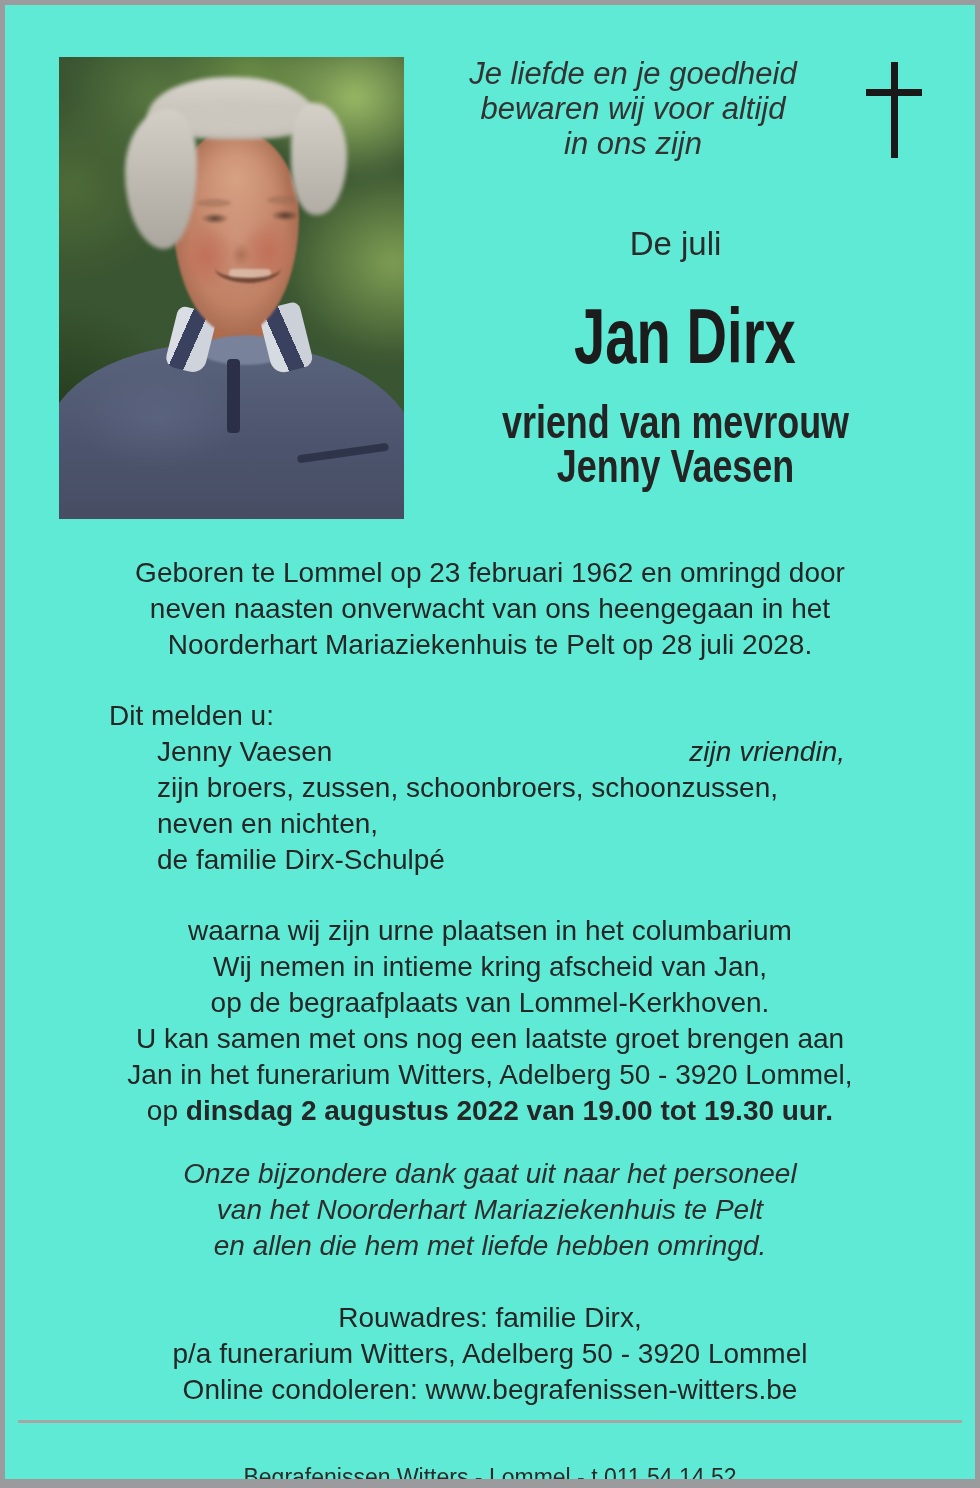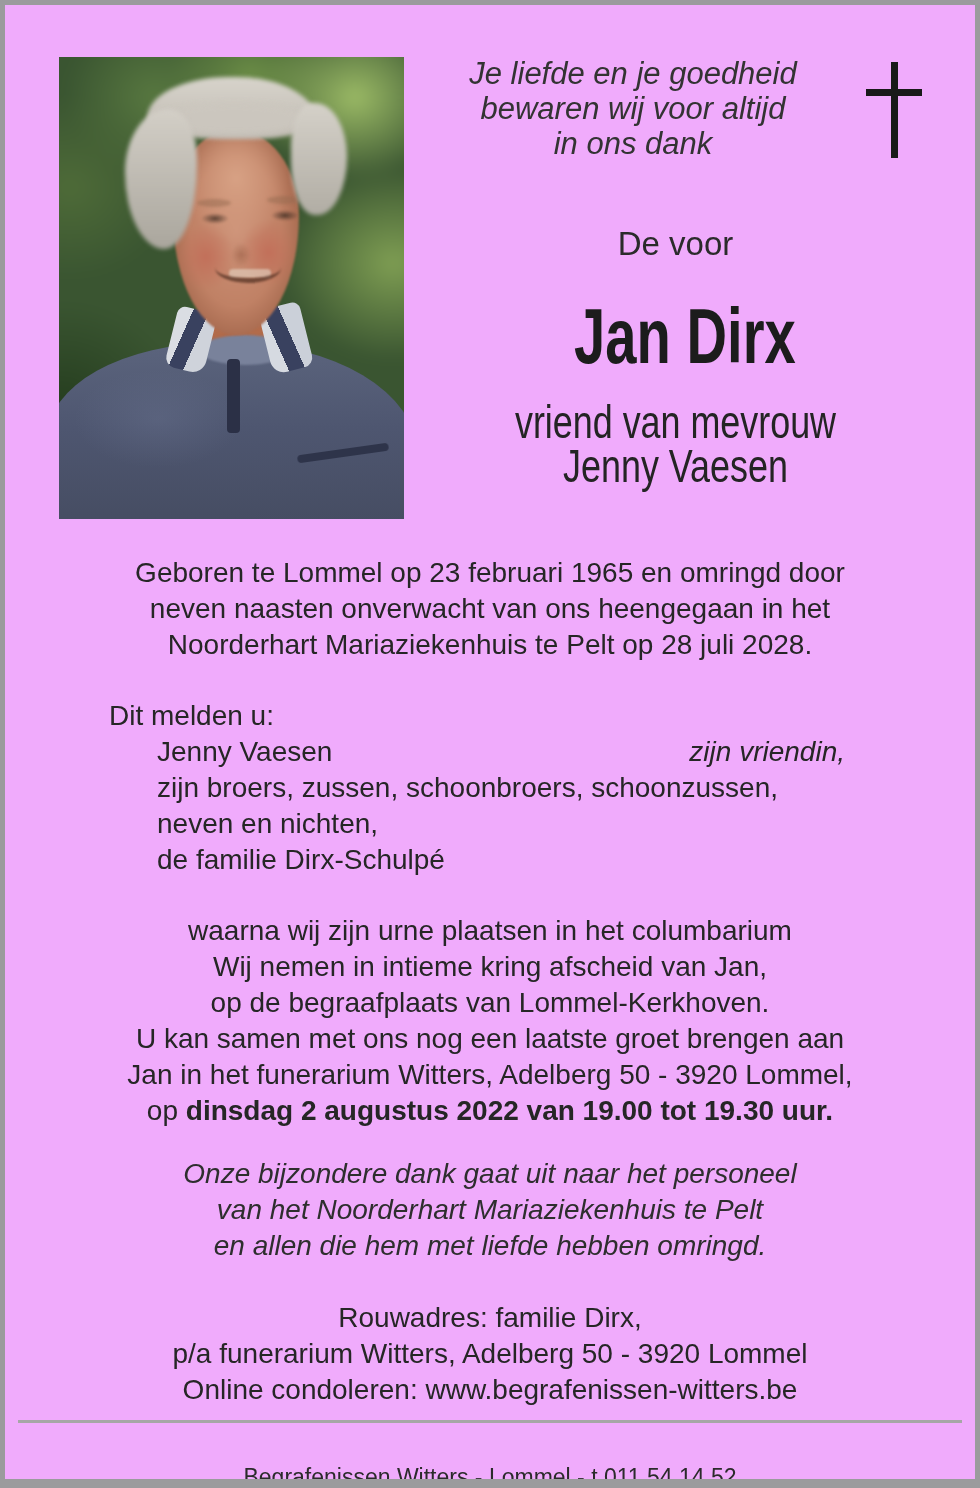--- a/index.html
+++ b/index.html
@@ -1,17 +1,17 @@
 <!DOCTYPE html>
 <html><head>
 <meta charset="utf-8">
 <style>
   html,body { margin:0; padding:0; background:#ffffff; }
   .page {
-    position:relative; width:980px; height:1488px; background:#f0abfc;
+    position:relative; width:980px; height:1488px; background:#5eead4;
     font-family:"Liberation Sans","DejaVu Sans",sans-serif; color:#262626;
     overflow:hidden;
   }
   .frame {
     position:absolute; inset:0; box-sizing:border-box;
     border-top:5px solid #9b9b9d; border-left:5px solid #9b9b9d;
     border-right:5px solid #9b9b9d; border-bottom:9px solid #9b9b9d;
     pointer-events:none; z-index:60;
   }
 
@@ -28,21 +28,21 @@
     position:absolute; left:403px; top:226px; width:545px; text-align:center;
     font-size:33px; line-height:36px; color:#2b2b2b;
   }
   .name {
     position:absolute; left:403px; top:287px; width:545px; margin:9px; text-align:center;
     font-size:78px; line-height:80px; font-weight:700; color:#1c1c1c;
   }
   .name > span { display:inline-block; transform:scaleX(0.72); transform-origin:50% 50%; white-space:nowrap; }
   .relation {
     position:absolute; left:403px; top:400px; width:545px; text-align:center;
-    font-weight:400; font-size:46px; line-height:44px; color:#242424;
+    font-weight:700; font-size:46px; line-height:44px; color:#242424;
   }
   .relation > div { transform:scaleX(0.78); transform-origin:50% 50%; white-space:nowrap; }
 
   
   .para { position:absolute; left:0; width:980px; text-align:center; font-size:28px; line-height:36px; }
   .birth   { top:555px; }
   .announce { position:absolute; left:109px; top:698px; font-size:28px; line-height:36px; }
   .mourners { position:absolute; left:157px; top:734px; width:688px; font-size:28px; line-height:36px; }
   .mourners .mrow { display:flex; justify-content:space-between; }
   .it { font-style:italic; }
@@ -155,32 +155,32 @@
   </div>
 
   <div class="cross">
     <i class="v"></i>
     <i class="h"></i>
   </div>
 
   <div class="quote">
     <div>Je liefde en je goedheid</div>
     <div>bewaren wij voor altijd</div>
-    <div>in ons dank</div>
-  </div>
-
-  <div class="salutation">De voor</div>
+    <div>in ons zijn</div>
+  </div>
+
+  <div class="salutation">De juli</div>
   <h1 class="name"><span>Jan Dirx</span></h1>
   <div class="relation">
     <div>vriend van mevrouw</div>
     <div>Jenny Vaesen</div>
   </div>
 
   <div class="para birth">
-    <div>Geboren te Lommel op 23 februari 1965 en omringd door</div>
+    <div>Geboren te Lommel op 23 februari 1962 en omringd door</div>
     <div>neven naasten onverwacht van ons heengegaan in het</div>
     <div>Noorderhart Mariaziekenhuis te Pelt op 28 juli 2028.</div>
   </div>
 
   <div class="announce">Dit melden u:</div>
   <div class="mourners">
     <div class="mrow">
       <span>Jenny Vaesen</span>
       <span class="it">zijn vriendin,</span>
     </div>

